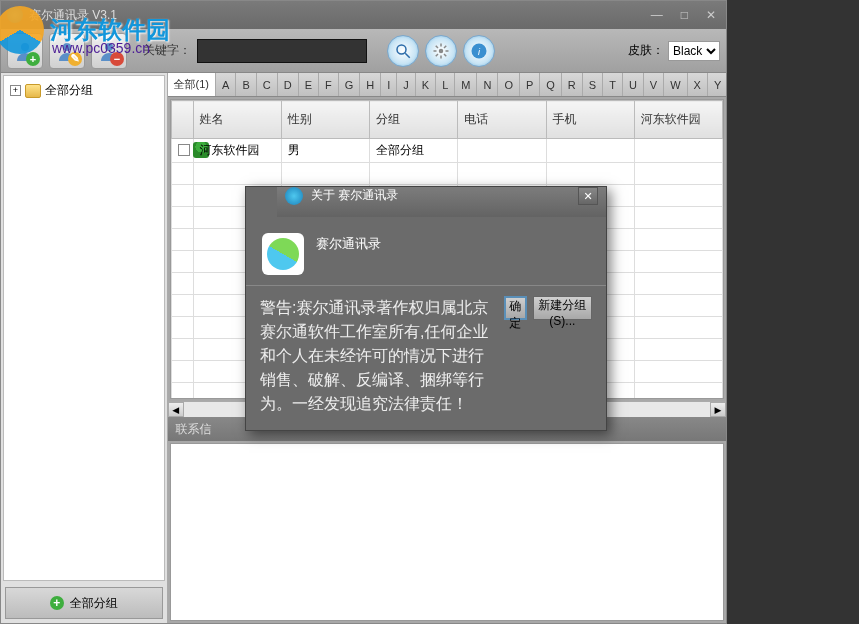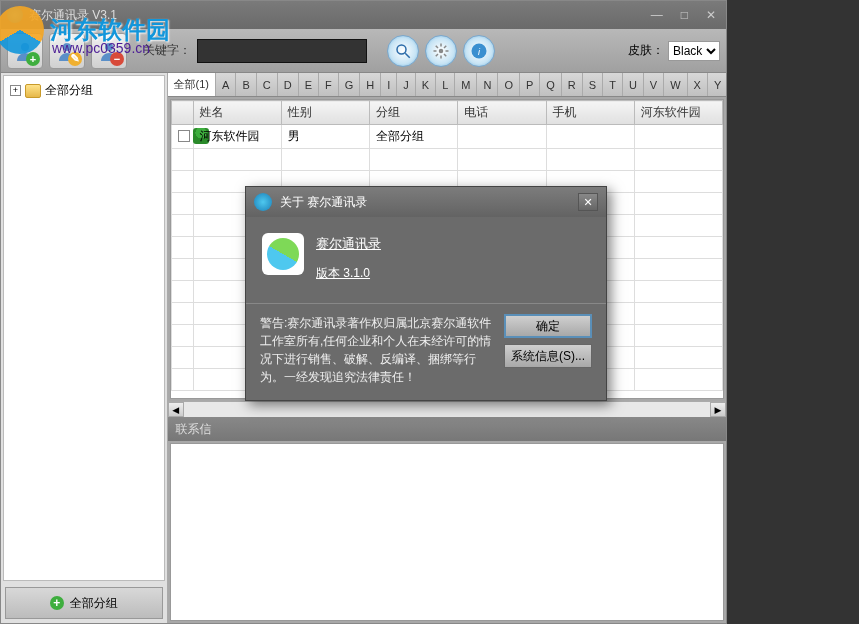--- a/index.html
+++ b/index.html
@@ -33,47 +33,47 @@
 .tree-item .exp { width: 11px; height: 11px; border: 1px solid #888; display: flex; align-items: center; justify-content: center; font-size: 9px; line-height: 1; }
 .tree-item .fold { width: 16px; height: 14px; background: linear-gradient(#ffe38a,#e6b84a); border: 1px solid #c89a2a; border-radius: 2px; }
 .new-group-btn { height: 32px; margin: 4px; background: linear-gradient(#d8d8d8,#bcbcbc); border: 1px solid #999; display: flex; align-items: center; justify-content: center; gap: 6px; cursor: pointer; }
 .new-group-btn .plus { width: 14px; height: 14px; border-radius: 50%; background: #3eae3e; color: #fff; display: flex; align-items: center; justify-content: center; font-weight: bold; }
 .main-area { flex: 1; display: flex; flex-direction: column; background: #a8a8a8; }
 .alpha-bar { height: 24px; display: flex; align-items: stretch; background: linear-gradient(#d8d8d8,#c0c0c0); border-bottom: 1px solid #888; }
 .alpha-bar span { flex: 0 0 auto; padding: 0 6px; display: flex; align-items: center; border-right: 1px solid #aaa; cursor: pointer; font-size: 11px; color: #333; }
 .alpha-bar span.sel { background: #fff; }
 .table-wrap { flex: 0 0 300px; background: #fff; margin: 2px; border: 1px solid #999; overflow: auto; position: relative; }
 table { width: 100%; border-collapse: collapse; table-layout: fixed; }
-th { background: linear-gradient(#f5f5f5,#e0e0e0); border: 1px solid #bbb; padding: 3px 6px; text-align: left; font-weight: normal; color: #333; height: 22px; }
+th { background: linear-gradient(#f5f5f5,#e0e0e0); border: 1px solid #bbb; padding: 10px 6px; text-align: left; font-weight: normal; color: #333; height: 22px; }
 td { border: 1px solid #ddd; padding: 3px 6px; height: 22px; }
 .row-icon { display: inline-flex; align-items: center; gap: 3px; }
 .row-icon .cb { width: 12px; height: 12px; border: 1px solid #888; background: #fff; }
 .row-icon .person { width: 16px; height: 16px; background: radial-gradient(circle at 50% 30%,#3eae3e 40%,#2a8a2a 41%); border-radius: 3px; }
 .detail-bar { height: 24px; background: linear-gradient(#888,#777); color: #ddd; display: flex; align-items: center; padding: 0 8px; font-size: 12px; }
 .detail-area { flex: 1; background: #fff; margin: 2px; border: 1px solid #999; }
 .hscroll { height: 16px; background: #ddd; border-top: 1px solid #aaa; display: flex; }
 .hscroll .track { flex: 1; background: #e8e8e8; }
 .hscroll .arrow { width: 16px; background: linear-gradient(#eee,#ccc); border: 1px solid #aaa; display: flex; align-items: center; justify-content: center; font-size: 9px; cursor: pointer; }
 
 
 .about-dlg { position: absolute; left: 245px; top: 186px; width: 362px; background: #6b6b6b; border: 1px solid #444; box-shadow: 4px 4px 12px rgba(0,0,0,.5); z-index: 100; color: #fff; }
-.about-title { height: 30px; background: linear-gradient(#7c7c7c,#636363); display: flex; align-items: center; padding: 0 8px; font-size: 13px; }
+.about-title { height: 30px; background: linear-gradient(#7c7c7c,#636363); display: flex; padding: 0 8px; font-size: 13px; margin-left: 31px; }
 .about-title .ico { width: 18px; height: 18px; background: radial-gradient(#4ec8ef,#1a7fb8); border-radius: 50%; margin-right: 8px; }
 .about-title .close { margin-left: auto; width: 20px; height: 18px; background: linear-gradient(#888,#666); border: 1px solid #555; display: flex; align-items: center; justify-content: center; cursor: pointer; font-size: 11px; }
 .about-body { padding: 16px 16px 10px 16px; display: flex; gap: 12px; }
 .about-logo { width: 42px; height: 42px; background: #fff; border-radius: 6px; display: flex; align-items: center; justify-content: center; flex-shrink: 0; }
 .about-logo .swirl { width: 32px; height: 32px; border-radius: 50%; background: conic-gradient(#7ed957 0 120deg,#4ec8ef 120deg 300deg,#7ed957 300deg 360deg); }
-.about-text { flex: 1; font-size: 12px; line-height: 1.7; text-decoration: underline; }
+.about-text { flex: 1; font-size: 12px; line-height: 1.7; }
 .about-text .name { font-size: 13px; margin-bottom: 8px; }
 .about-text .ver { margin-bottom: 10px; }
 .about-text .desc { margin-bottom: 10px; }
 .about-text a { color: #6cbff5; text-decoration: underline; }
 .about-footer { border-top: 1px solid #888; padding: 10px 14px 14px 14px; display: flex; gap: 10px; }
-.about-warn { flex: 1; font-size: 12px; line-height: 1.5; color: #eee; }
-.about-btns { display: flex; flex-direction: column; gap: 6px; width: 88px; }
+.about-warn { flex: 1; font-size: 16px; line-height: 1.5; color: #eee; }
+.about-btns { display: flex; flex-direction: row; gap: 6px; width: 88px; }
 .about-btns button { height: 24px; background: linear-gradient(#cfcfcf,#a8a8a8); border: 1px solid #666; cursor: pointer; font-size: 12px; }
 .about-btns button.primary { border: 2px solid #5a8fb8; }
 </style>
 </head>
 <body>
 
 <div class="main-window">
   <div class="watermark">
     <div class="logo"></div>
     <div class="txt">河东软件园</div>
@@ -334,23 +334,22 @@
     <div class="ico"></div>
     <span>关于 赛尔通讯录</span>
     <div class="close">✕</div>
   </div>
   <div class="about-body">
     <div class="about-logo">
         <div class="swirl"></div>
       </div>
     <div class="about-text">
       <div class="name">赛尔通讯录</div>
-      <div class="ver">版本 3.1.0</div>
     </div>
   </div>
   <div class="about-footer">
     <div class="about-warn">警告:赛尔通讯录著作权归属北京赛尔通软件工作室所有,任何企业和个人在未经许可的情况下进行销售、破解、反编译、捆绑等行为。一经发现追究法律责任！</div>
     <div class="about-btns">
       <button class="primary">确定</button>
-      <button>系统信息(S)...</button>
+      <button>新建分组(S)...</button>
     </div>
   </div>
 </div>
 
 </body></html>

